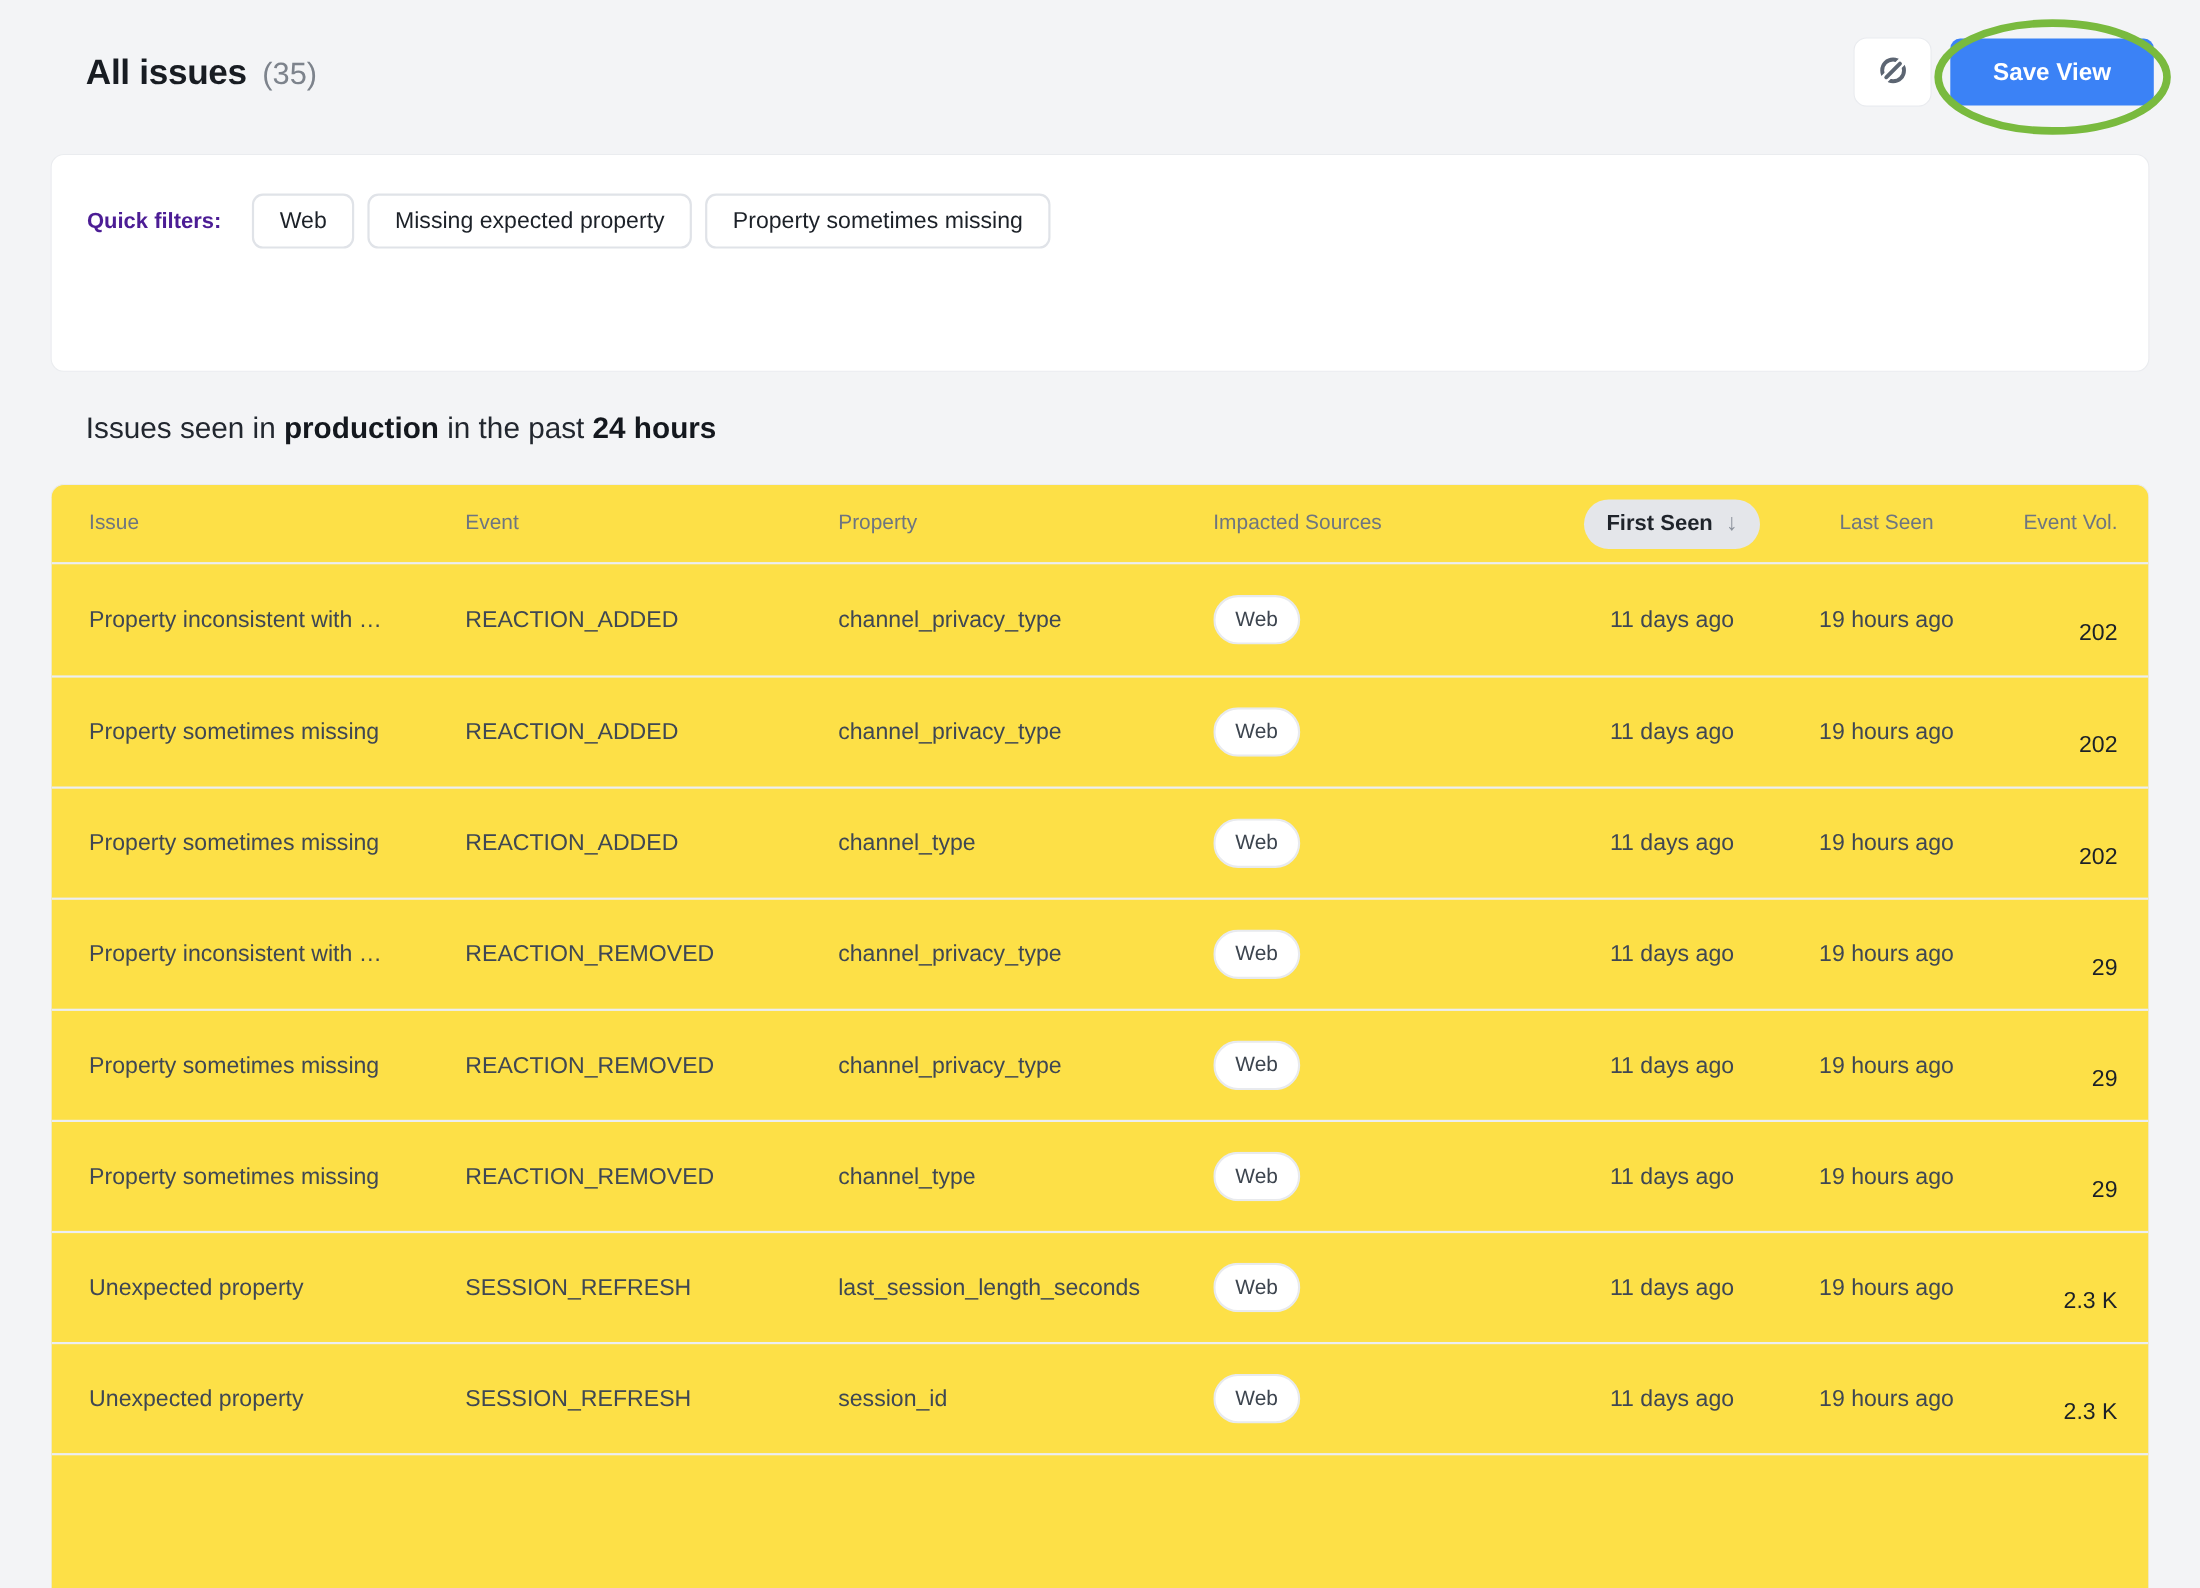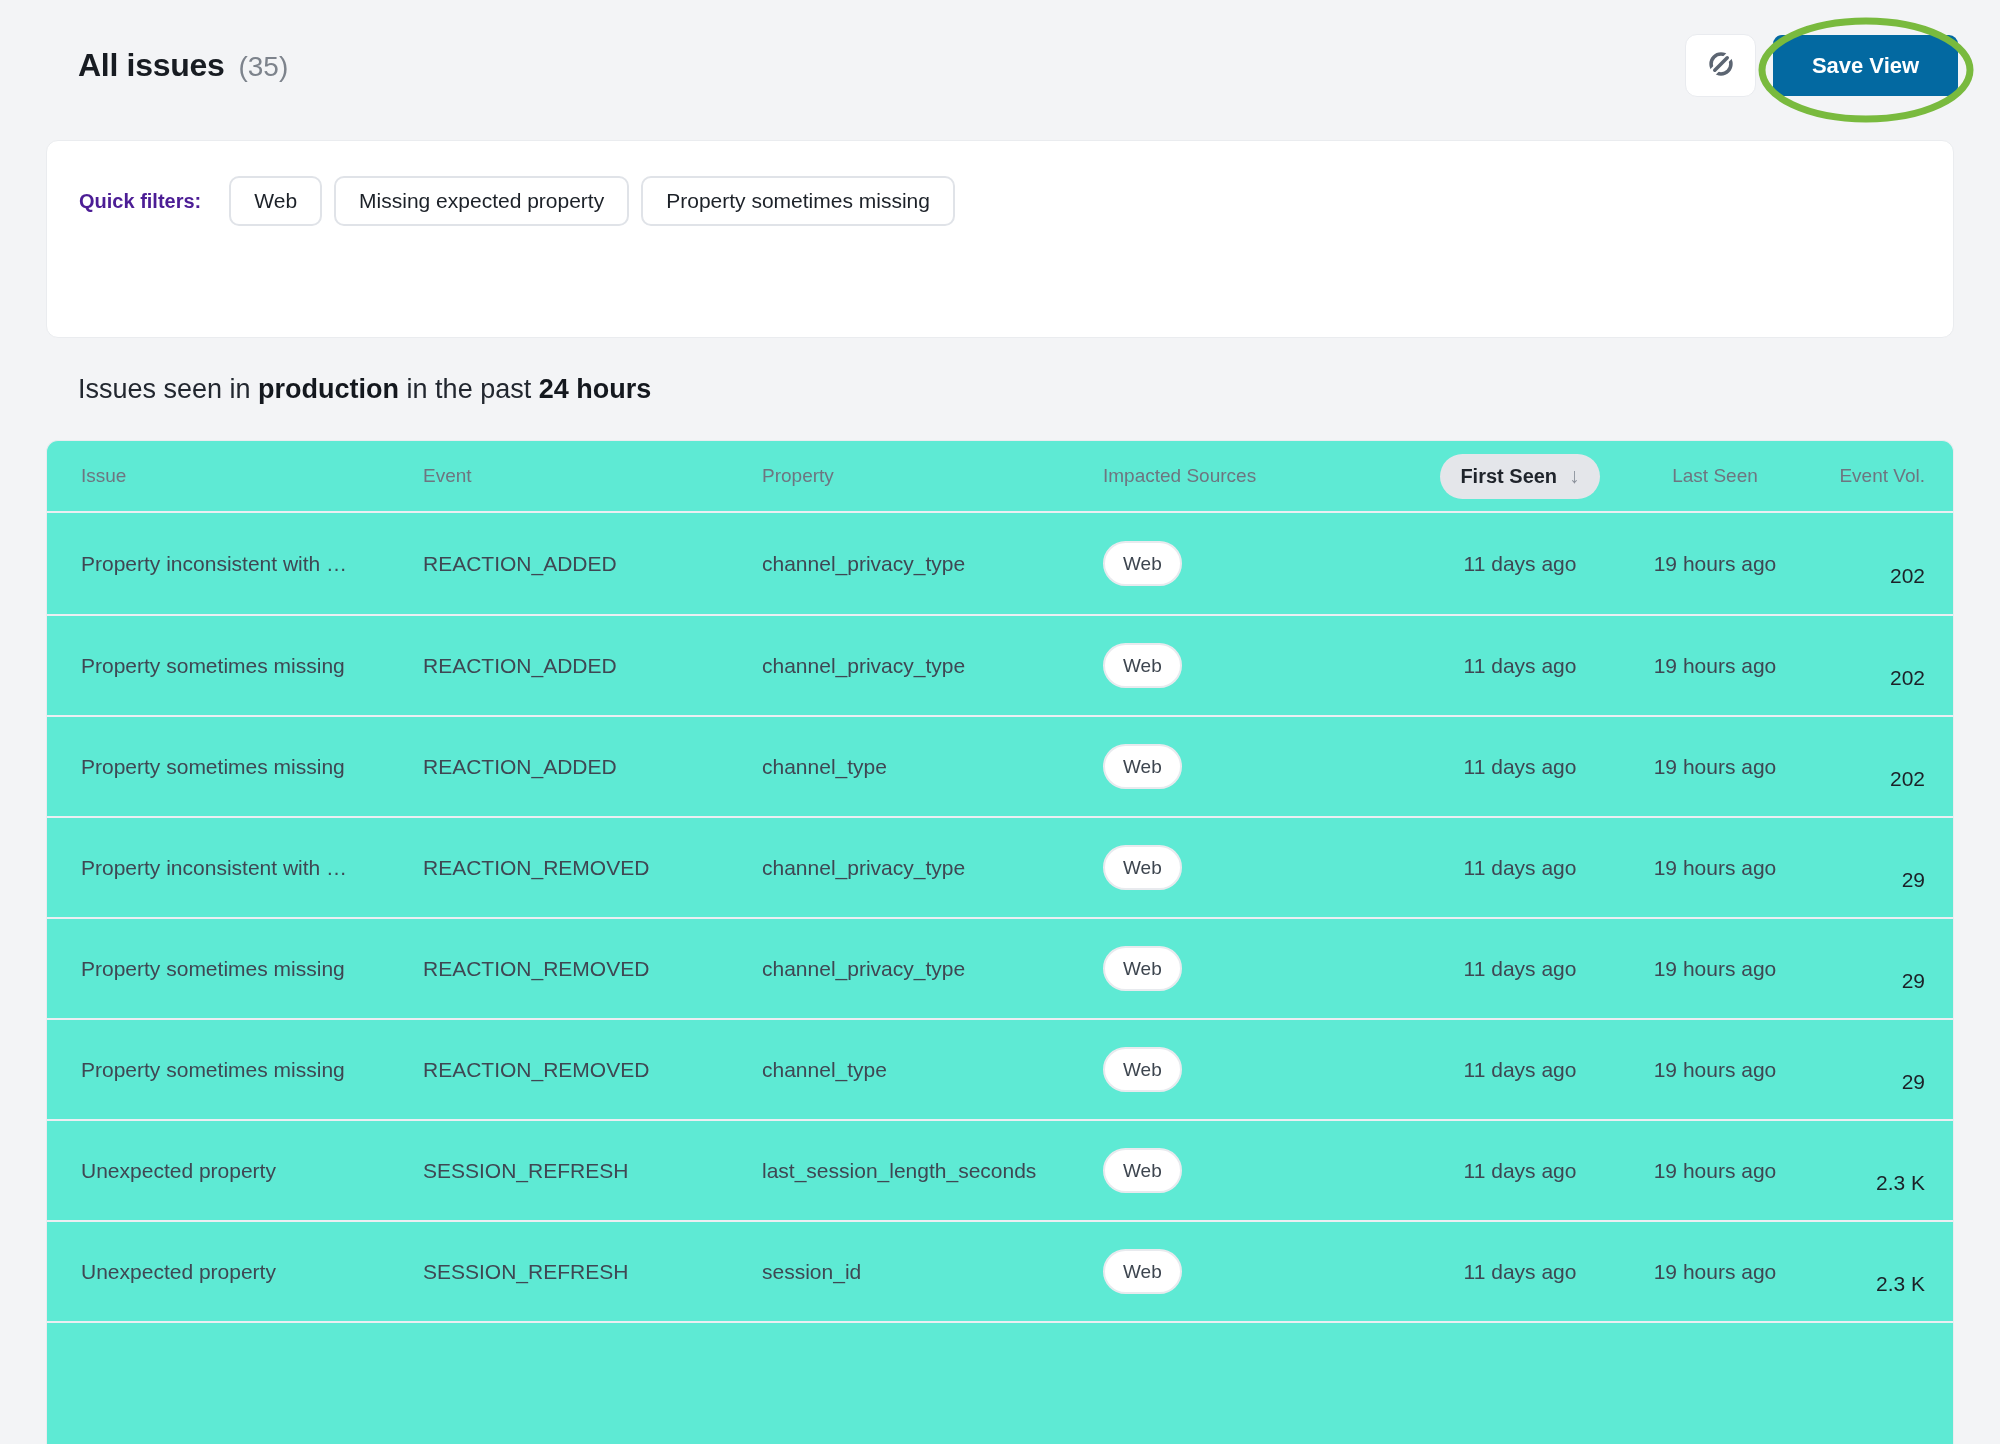--- a/index.html
+++ b/index.html
@@ -20,21 +20,21 @@
   .title-group { display:flex; align-items:baseline; gap:14px; }
   .page-title { font-size:32px; font-weight:700; color:#181c22; letter-spacing:-0.3px; }
   .page-count { font-size:28px; font-weight:400; color:#7d838c; }
   .header-actions { display:flex; align-items:center; gap:17px; position:relative; }
   .icon-btn {
     width:71px; height:63px; background:#ffffff; border:1px solid #e9ebef;
     border-radius:12px; display:flex; align-items:center; justify-content:center;
     cursor:pointer;
   }
   .save-btn {
-    width:185px; height:61px; background:#0369a1; border:none; border-radius:9px;
+    width:185px; height:61px; background:#3b82f6; border:none; border-radius:9px;
     color:#ffffff; font-size:22px; font-weight:700; font-family:"Liberation Sans",sans-serif;
     cursor:pointer;
   }
   .annotation-svg {
     position:absolute; left:1750px; top:8px; pointer-events:none; z-index:5;
   }
 
   
   .filters-card {
     margin:43px 46px 0 46px; height:198px;
@@ -54,21 +54,21 @@
   .add-filter-label { font-size:20px; font-weight:700; color:#444b55; }
   .reset-filters { font-size:20px; font-weight:700; color:#c9cfd8; margin-left:60px; cursor:pointer; }
 
   
   .banner { margin:32px 46px 0 78px; font-size:27px; line-height:38px; color:#22272f; }
   .banner b { font-weight:700; color:#14181e; }
 
   
   .table-card {
     margin:32px 46px 0 46px; height:1004px;
-    background:#5eead4; border:1px solid #eaecef; border-radius:12px 12px 0 0;
+    background:#fde047; border:1px solid #eaecef; border-radius:12px 12px 0 0;
     border-bottom:none; overflow:hidden;
   }
   .t-head, .t-row {
     display:grid;
     grid-template-columns:342px 339px 341px 332px 170px 220px 1fr;
     align-items:center;
     padding:0 28px 0 34px;
   }
   .t-head { height:72px; border-bottom:2px solid #eceef2; }
   .t-row { height:101px; cursor:pointer; }

